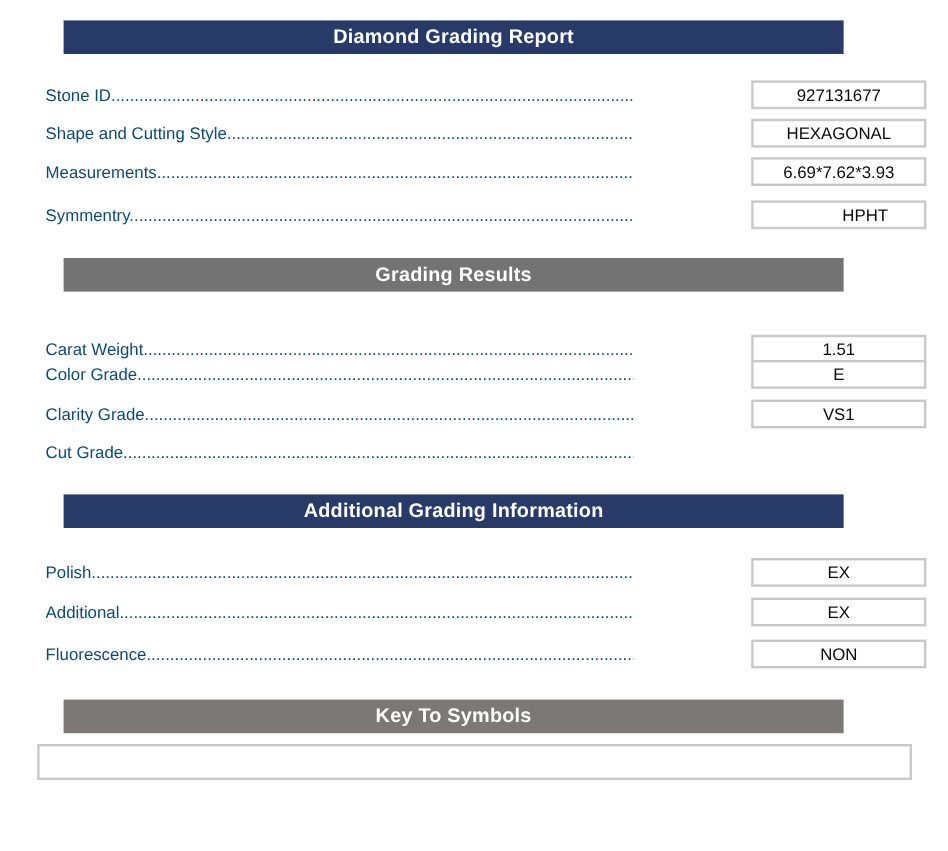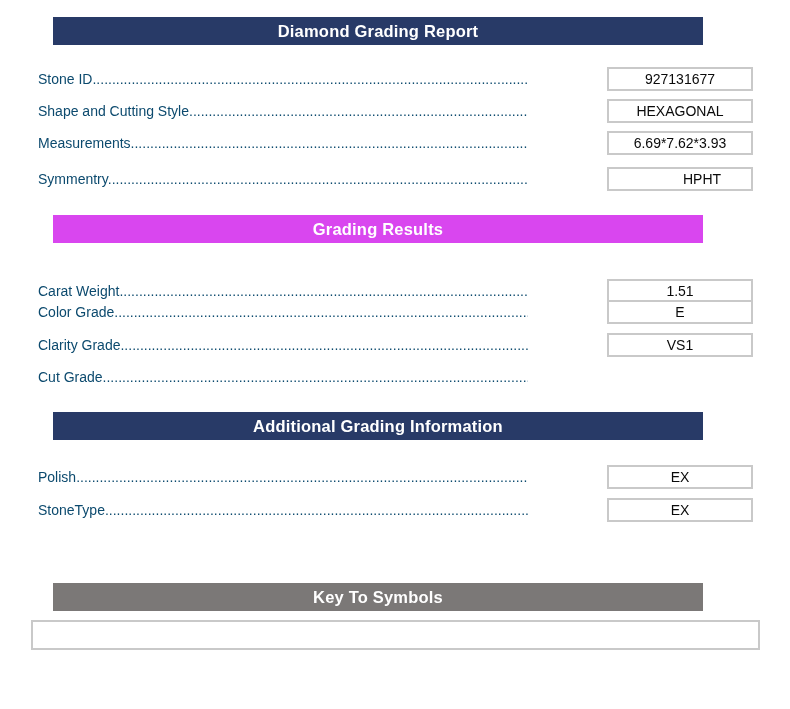--- a/index.html
+++ b/index.html
@@ -49,21 +49,21 @@
     overflow: hidden;
     white-space: nowrap;
     font-size: 14px;
     color: #0c4a6e;
   }
   .label-wrap::after {
     content: "................................................................................................................................................................................................................";
   }
   .value-box {
     position: absolute;
-    left: 569px;
+    left: 588px;
     top: 0;
     width: 146px;
     height: 24px;
     border: 2px solid #c9c9c9;
     background: #ffffff;
     display: flex;
     align-items: center;
     justify-content: center;
     font-size: 14px;
     color: #0a0a0a;
@@ -93,21 +93,21 @@
     background: #ffffff;
   }
 </style>
 </head>
 <body>
 
 <div class="report">
 
   <div class="bar primary bar-title-1" style="background: rgb(40, 58, 103);">Diamond Grading Report</div>
 
-  <div class="bar secondary bar-title-2" style="background: #d946ef;">Grading Results</div>
+  <div class="bar secondary bar-title-2" style="background: #737373;">Grading Results</div>
 
   <div class="bar secondary bar-title-4" style="background: rgb(123, 120, 119);">Key To Symbols</div>
 
   <div class="bar primary bar-title-3" style="background: rgb(40, 58, 103);">Additional Grading Information</div>
 
   <div class="row r-stone-id">
     <div class="label-wrap"><span>Stone ID</span></div>
     <div class="value-box" style="border-color: rgb(201, 201, 201);">927131677</div>
   </div>
 
@@ -144,20 +144,24 @@
   <div class="row r-cut">
     <div class="label-wrap"><span>Cut Grade</span></div>
   </div>
 
   <div class="row r-polish">
     <div class="label-wrap"><span>Polish</span></div>
     <div class="value-box" style="border-color: rgb(201, 201, 201);">EX</div>
   </div>
 
   <div class="row r-symmentry">
-    <div class="label-wrap"><span>StoneType</span></div>
+    <div class="label-wrap"><span>Additional</span></div>
     <div class="value-box" style="border-color: rgb(201, 201, 201);">EX</div>
   </div>
 
+  <div class="row r-fluorescence">
+    <div class="label-wrap"><span>Fluorescence</span></div>
+    <div class="value-box" style="border-color: rgb(201, 201, 201);">NON</div>
+  </div>
 
   <div class="key-box" style="border-color: rgb(201, 201, 201);"></div>
 
 </div>
 
 </body></html>

